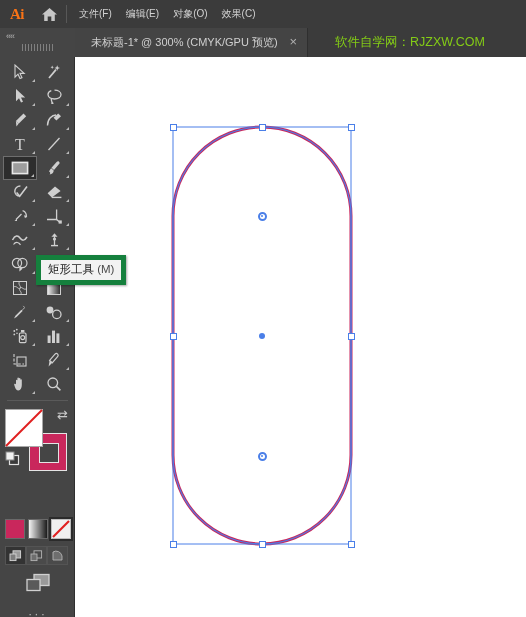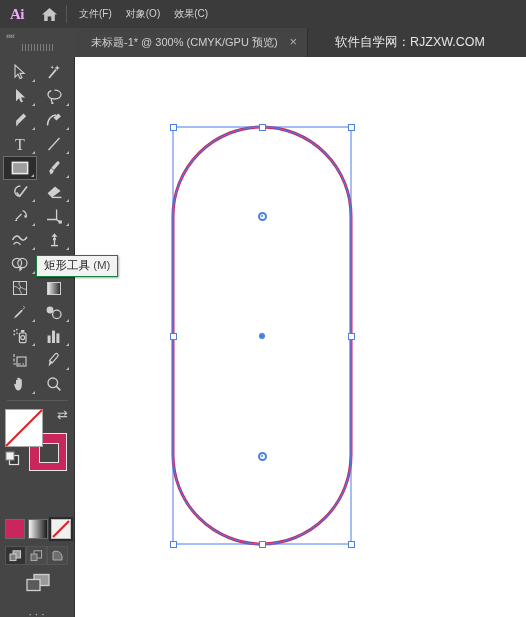--- a/index.html
+++ b/index.html
@@ -13,21 +13,21 @@
 
   
   .menubar {
     position: absolute; left: 0; top: 0; width: 526px; height: 28px;
     background: #3b3b3b;
     display: flex; align-items: center;
   }
   .ai-logo {
     width: 34px; height: 28px;
     display: flex; align-items: center; justify-content: center;
-    color: #f0abfc; font-size: 15px; font-weight: bold;
+    color: #f97316; font-size: 15px; font-weight: bold;
     font-family: "Liberation Serif", serif;
     letter-spacing: -0.5px;
   }
   .home-icon {
     width: 30px; height: 28px;
     display: flex; align-items: center; justify-content: center;
   }
   .menu-divider {
     width: 1px; height: 18px; background: #585858; margin: 0 5px 0 2px;
   }
@@ -66,21 +66,21 @@
     padding: 0 0 0 16px;
   }
   .doc-tab-title { color: #cfcfcf; font-size: 11px; white-space: nowrap; }
   .doc-tab-close {
     color: #b0b0b0; font-size: 13px; padding: 0 10px 2px 12px;
     cursor: pointer; line-height: 1;
   }
   .watermark {
     position: absolute; left: 335px; top: 0; height: 29px;
     display: flex; align-items: center;
-    color: #e5e5e5; font-size: 12.5px; white-space: nowrap;
+    color: #84cc16; font-size: 12.5px; white-space: nowrap;
   }
 
   
   .toolbar {
     position: absolute; left: 0; top: 57px; width: 75px; height: 560px;
     background: #454545;
     border-right: 1px solid #2f2f2f;
   }
   .tool-grid { position: absolute; left: 3px; top: 3px; width: 69px; }
   .tool-row { display: flex; }
@@ -99,21 +99,21 @@
   }
   .tool-cell svg { display: block; }
   .tool-sep {
     height: 1px; background: #5a5a5a; margin: 4px 4px;
   }
 
   
   .tooltip {
     position: absolute; left: 36px; top: 198px;
     background: #f2f2f2;
-    border: 1px solid #15803d;
+    border: 5px solid #15803d;
     padding: 2px 7px 3px 7px;
     font-size: 11.5px; color: #1a1a1a;
     white-space: nowrap;
     z-index: 40;
     box-shadow: 1px 1px 2px rgba(0,0,0,.35);
   }
   .tooltip .tip-key { color: #4a4a4a; }
 
   
   .fs-wrap { position: absolute; left: 5px; top: 352px; width: 65px; height: 62px; }
@@ -213,20 +213,21 @@
   <div class="menubar">
     <div class="ai-logo">Ai</div>
     <div class="home-icon">
       <svg width="17" height="15" viewBox="0 0 17 15">
         <path d="M8.5 1 L16 7.4 L13.8 7.4 L13.8 14 L10.3 14 L10.3 9.4 L6.7 9.4 L6.7 14 L3.2 14 L3.2 7.4 L1 7.4 Z" fill="#c6c6c6"></path>
       </svg>
     </div>
     <div class="menu-divider"></div>
     <div class="menu-items">
       <div class="menu-item">文件(F)</div>
+      <div class="menu-item">编辑(E)</div>
       <div class="menu-item">对象(O)</div>
       <div class="menu-item">效果(C)</div>
     </div>
   </div>
 
   <div class="tabbar">
     <div class="tab-panel-head">
       <div class="collapse-arrows">««</div>
       <div class="grip"></div>
     </div>

